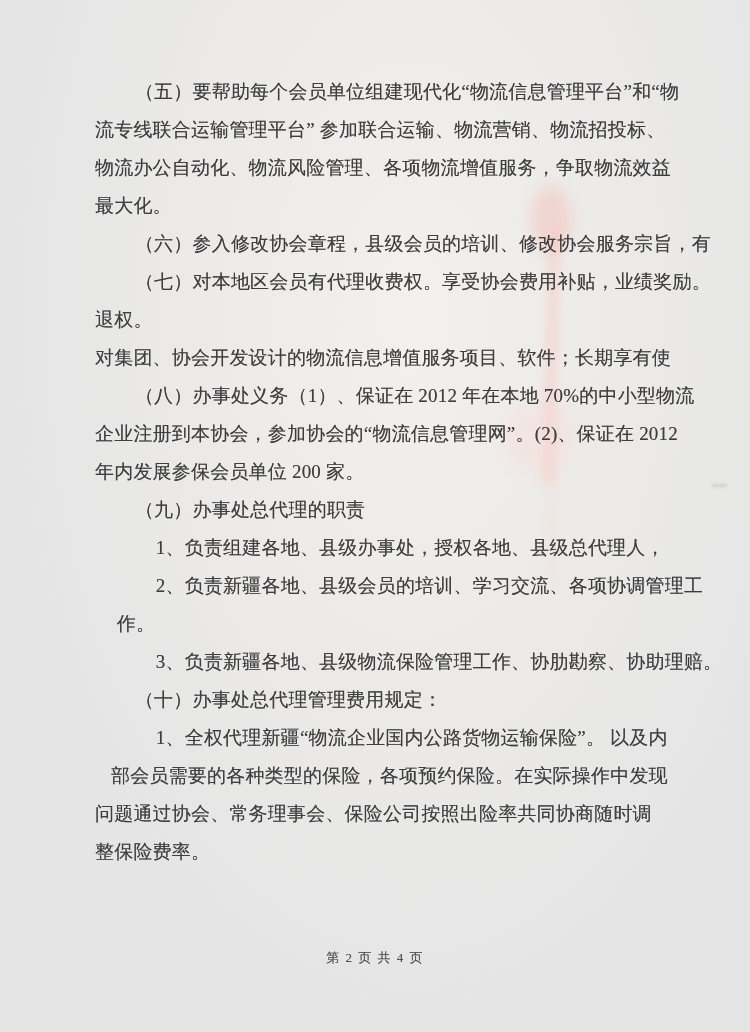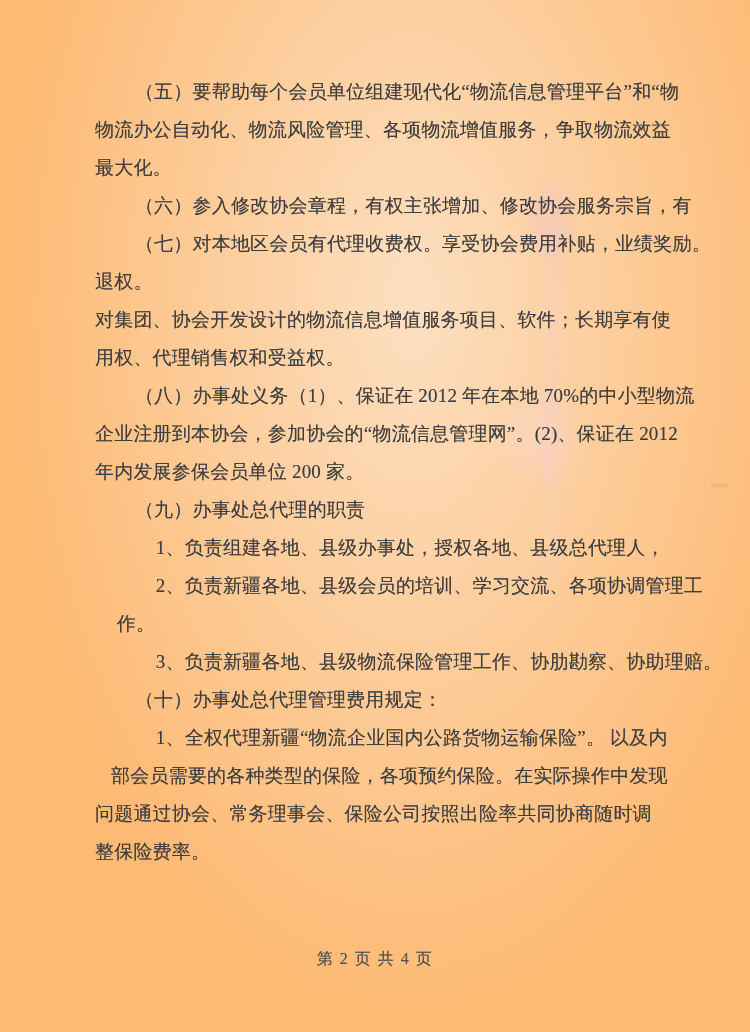--- a/index.html
+++ b/index.html
@@ -4,21 +4,21 @@
 <style>
   html, body {
     margin: 0;
     padding: 0;
     background: #ffffff;
   }
   .page {
     position: relative;
     width: 750px;
     height: 1032px;
-    background: #fdba74;
+    background: #e5e5e5;
     overflow: hidden;
     font-family: "Liberation Serif", "DejaVu Serif", serif;
   }
   
   .page::before {
     content: "";
     position: absolute;
     inset: 0;
     background: radial-gradient(ellipse at 55% 30%, rgba(252,248,244,0.6), rgba(255,255,255,0) 70%);
     pointer-events: none;
@@ -37,21 +37,21 @@
   .line {
     white-space: nowrap;
     height: 38px;
   }
   .footer {
     position: absolute;
     left: 0;
     top: 949px;
     width: 750px;
     text-align: center;
-    font-size: 16px;
+    font-size: 13px;
     letter-spacing: 1.5px;
     color: #4f4f4f;
     text-shadow: 0 0 0.4px rgba(79,79,79,0.5);
   }
   
   .stain {
     position: absolute;
     pointer-events: none;
     border-radius: 50%;
   }
@@ -108,27 +108,27 @@
 
   <div class="stain stain-blob-top"></div>
   <div class="stain stain-streak"></div>
   <div class="stain stain-diffuse"></div>
   <div class="stain stain-tail"></div>
   <div class="gray-dash"></div>
 
   <div class="doc-body">
 
   <div class="line" style="padding-left: 2.1em;">（五）要帮助每个会员单位组建现代化“物流信息管理平台”和“物</div>
+      <div class="line" style="padding-left: 0em;">流专线联合运输管理平台” 参加联合运输、物流营销、物流招投标、</div>
       <div class="line" style="padding-left: 0em;">物流办公自动化、物流风险管理、各项物流增值服务，争取物流效益</div>
       <div class="line" style="padding-left: 0em;">最大化。</div>
-      <div class="line" style="padding-left: 2.1em;">（六）参入修改协会章程，有权主张增加、修改协会服务宗旨，有</div>
+      <div class="line" style="padding-left: 2.1em;">（六）参入修改协会章程，县级会员的培训、修改协会服务宗旨，有</div>
       <div class="line" style="padding-left: 2.1em;">（七）对本地区会员有代理收费权。享受协会费用补贴，业绩奖励。</div>
       <div class="line" style="padding-left: 0em;">退权。</div>
       <div class="line" style="padding-left: 0em;">对集团、协会开发设计的物流信息增值服务项目、软件；长期享有使</div>
-      <div class="line" style="padding-left: 0em;">用权、代理销售权和受益权。</div>
       <div class="line" style="padding-left: 2.1em;">（八）办事处义务（1）、保证在 2012 年在本地 70%的中小型物流</div>
       <div class="line" style="padding-left: 0em;">企业注册到本协会，参加协会的“物流信息管理网”。(2)、保证在 2012</div>
       <div class="line" style="padding-left: 0em;">年内发展参保会员单位 200 家。</div>
       <div class="line" style="padding-left: 2.1em;">（九）办事处总代理的职责</div>
       <div class="line" style="padding-left: 3.2em;">1、负责组建各地、县级办事处，授权各地、县级总代理人，</div>
       <div class="line" style="padding-left: 3.2em;">2、负责新疆各地、县级会员的培训、学习交流、各项协调管理工</div>
       <div class="line" style="padding-left: 1.15em;">作。</div>
       <div class="line" style="padding-left: 3.2em;">3、负责新疆各地、县级物流保险管理工作、协肋勘察、协助理赔。</div>
       <div class="line" style="padding-left: 2.1em;">（十）办事处总代理管理费用规定：</div>
       <div class="line" style="padding-left: 3.2em;">1、全权代理新疆“物流企业国内公路货物运输保险”。 以及内</div>

